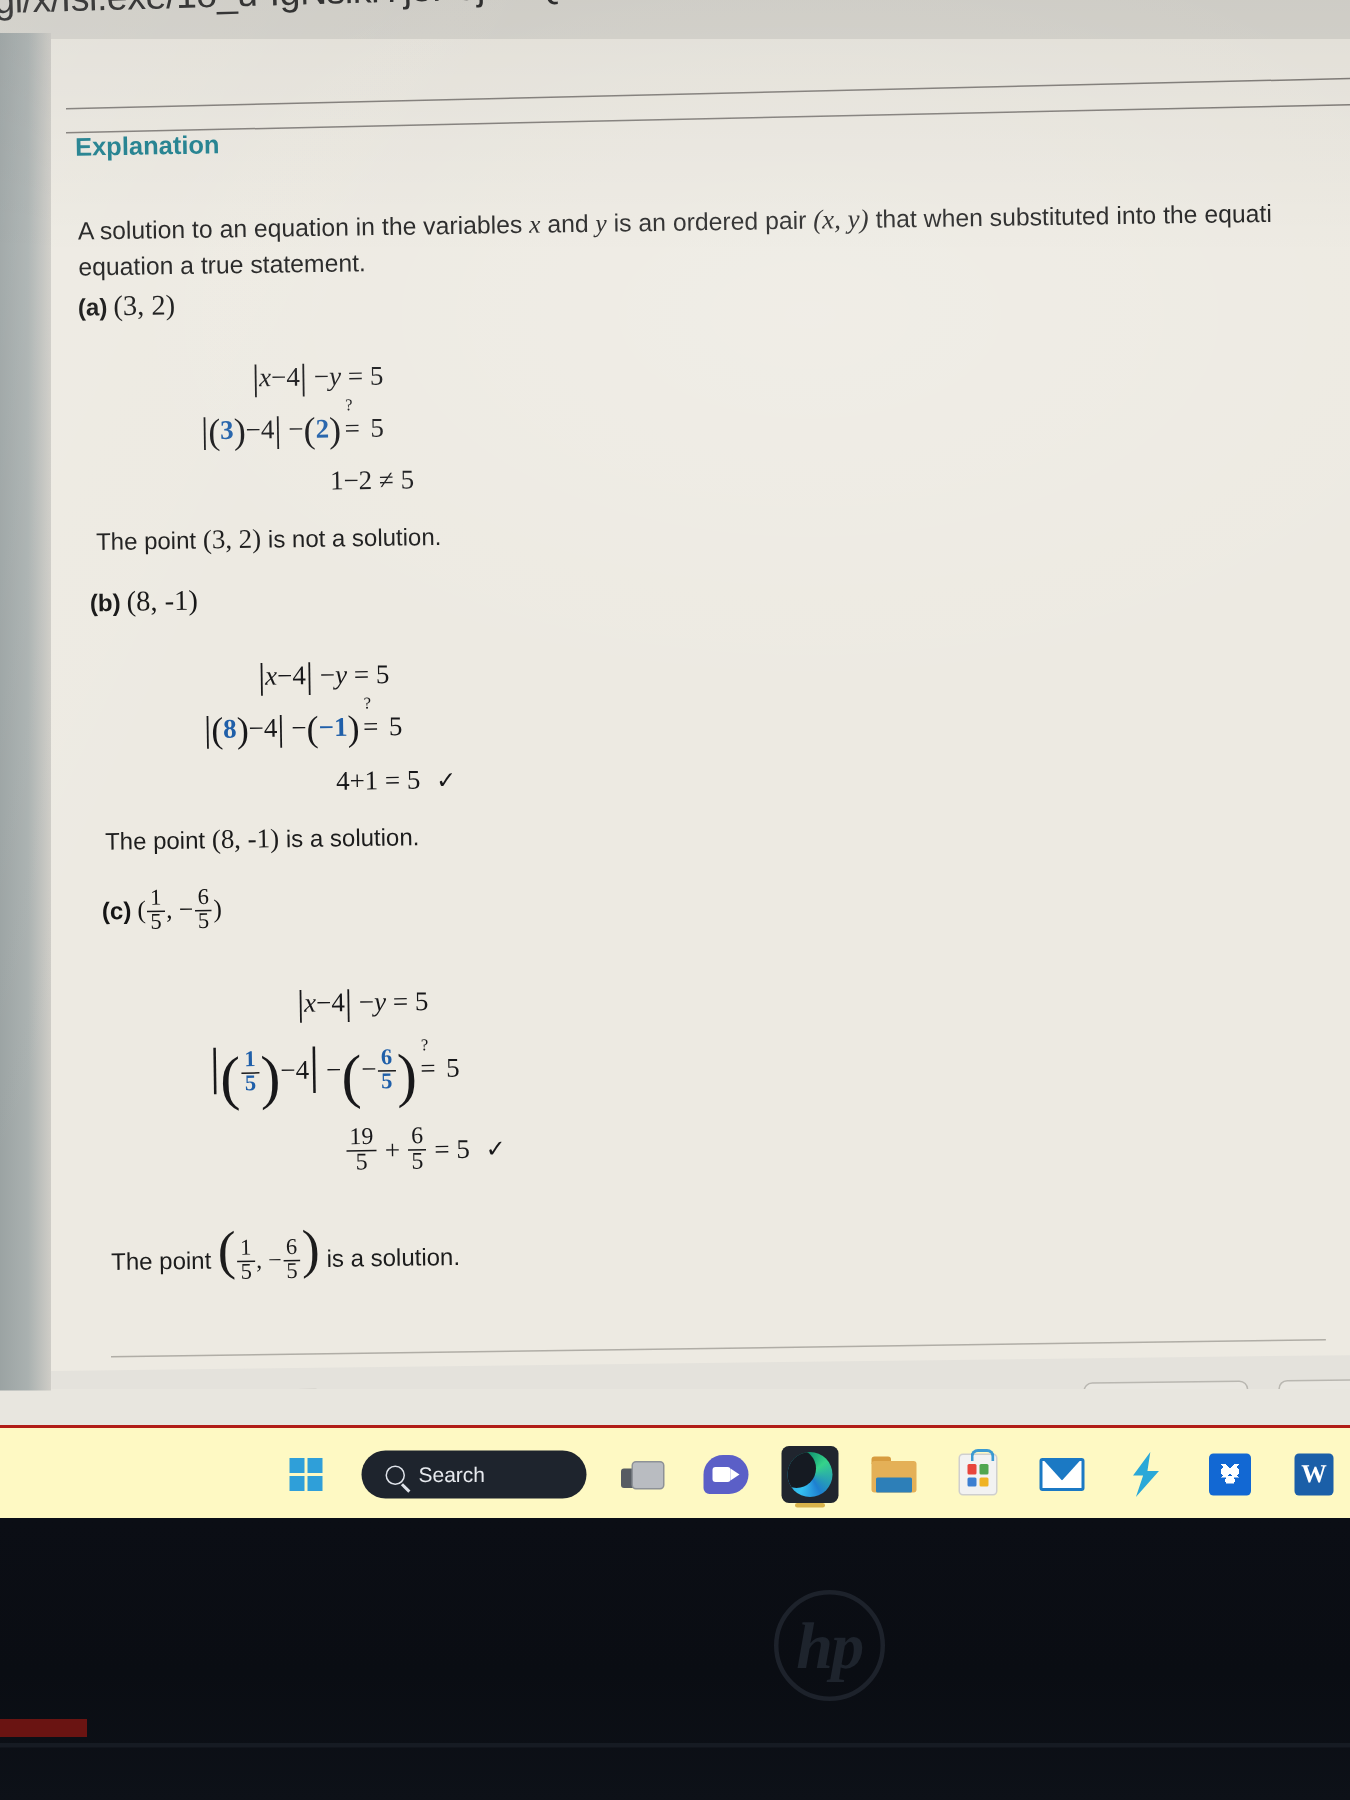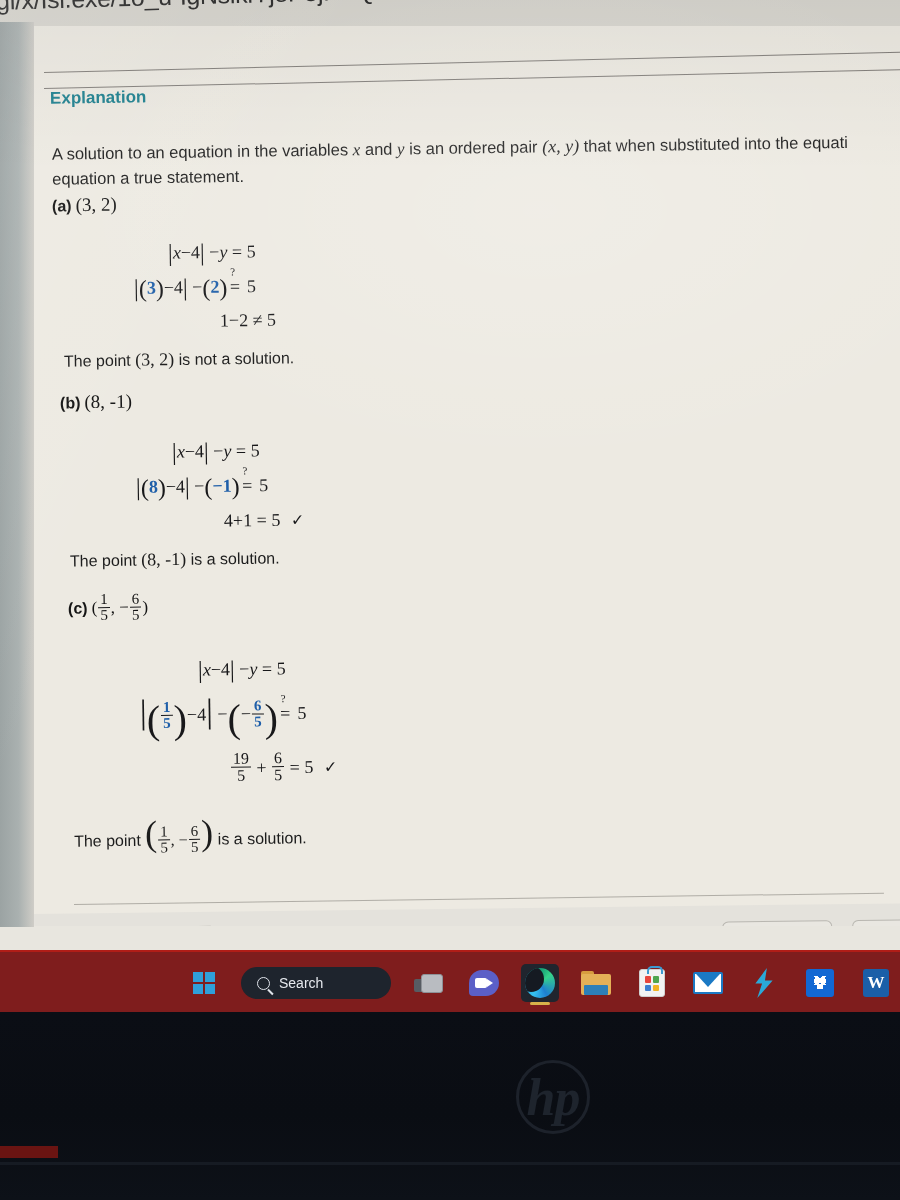--- a/index.html
+++ b/index.html
@@ -195,21 +195,21 @@
       linear-gradient(115deg, rgba(255,255,255,.10) 0%, rgba(255,255,255,0) 28%),
       radial-gradient(ellipse 700px 380px at 60% 22%, rgba(255,255,255,.16), rgba(255,255,255,0) 70%),
       linear-gradient(180deg, rgba(0,0,0,.05) 0%, rgba(0,0,0,0) 18%);
   }
 
   
   .taskbar {
     position: absolute;
     left: 0; top: 950px;
     width: 900px; height: 62px;
-    background: #7f1d1d;
+    background: #fef9c3;
     border-top: 2px solid #b11d17;
   }
   .tb-icons {
     position: absolute;
     left: 185px; top: 6px;
     height: 50px;
     display: flex;
     align-items: center;
     gap: 18px;
   }
@@ -344,21 +344,21 @@
   }
   .hp {
     position: absolute;
     left: 516px; top: 48px;
     width: 74px; height: 74px;
     border-radius: 50%;
     border: 3px solid #1d222b;
     color: #1e242d;
     font-family: "Liberation Serif", serif;
     font-style: italic;
-    font-size: 52px;
+    font-size: 44px;
     font-weight: bold;
     display: flex; align-items: center; justify-content: center;
     letter-spacing: -1px;
   }
   .bezel-line {
     position: absolute;
     left: 0; top: 150px;
     width: 900px; height: 3px;
     background: #161b23;
   }

